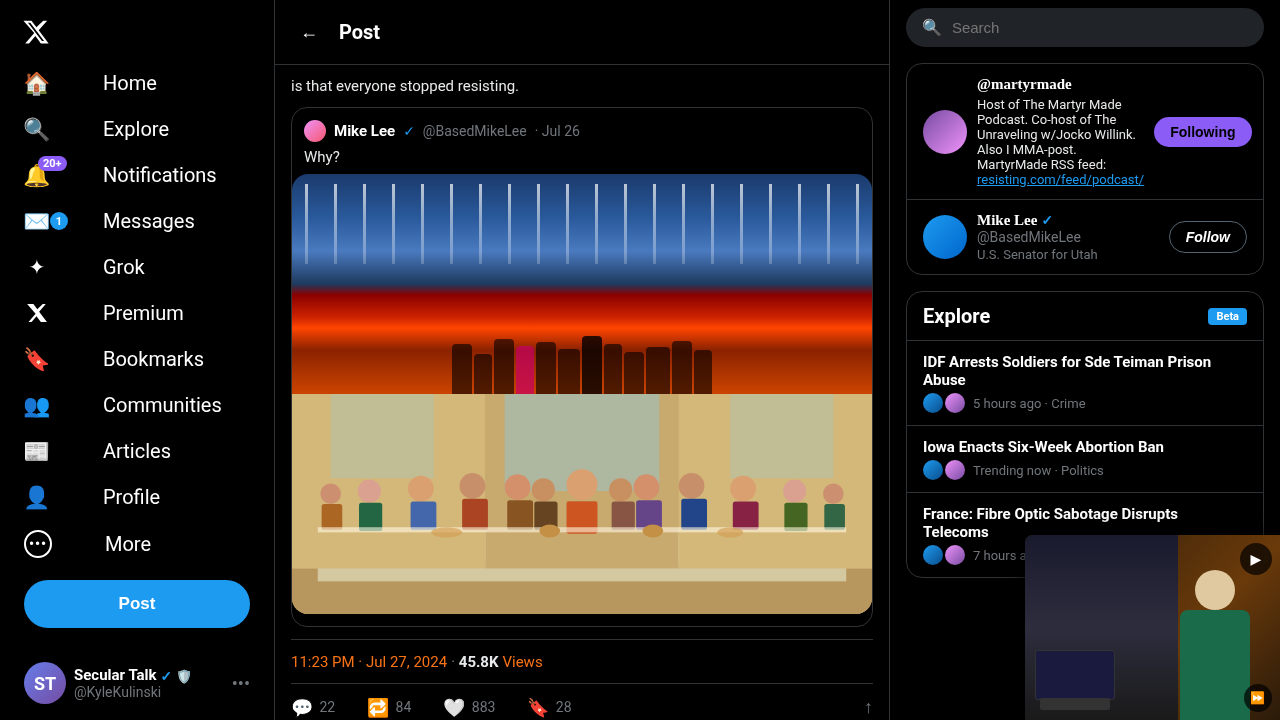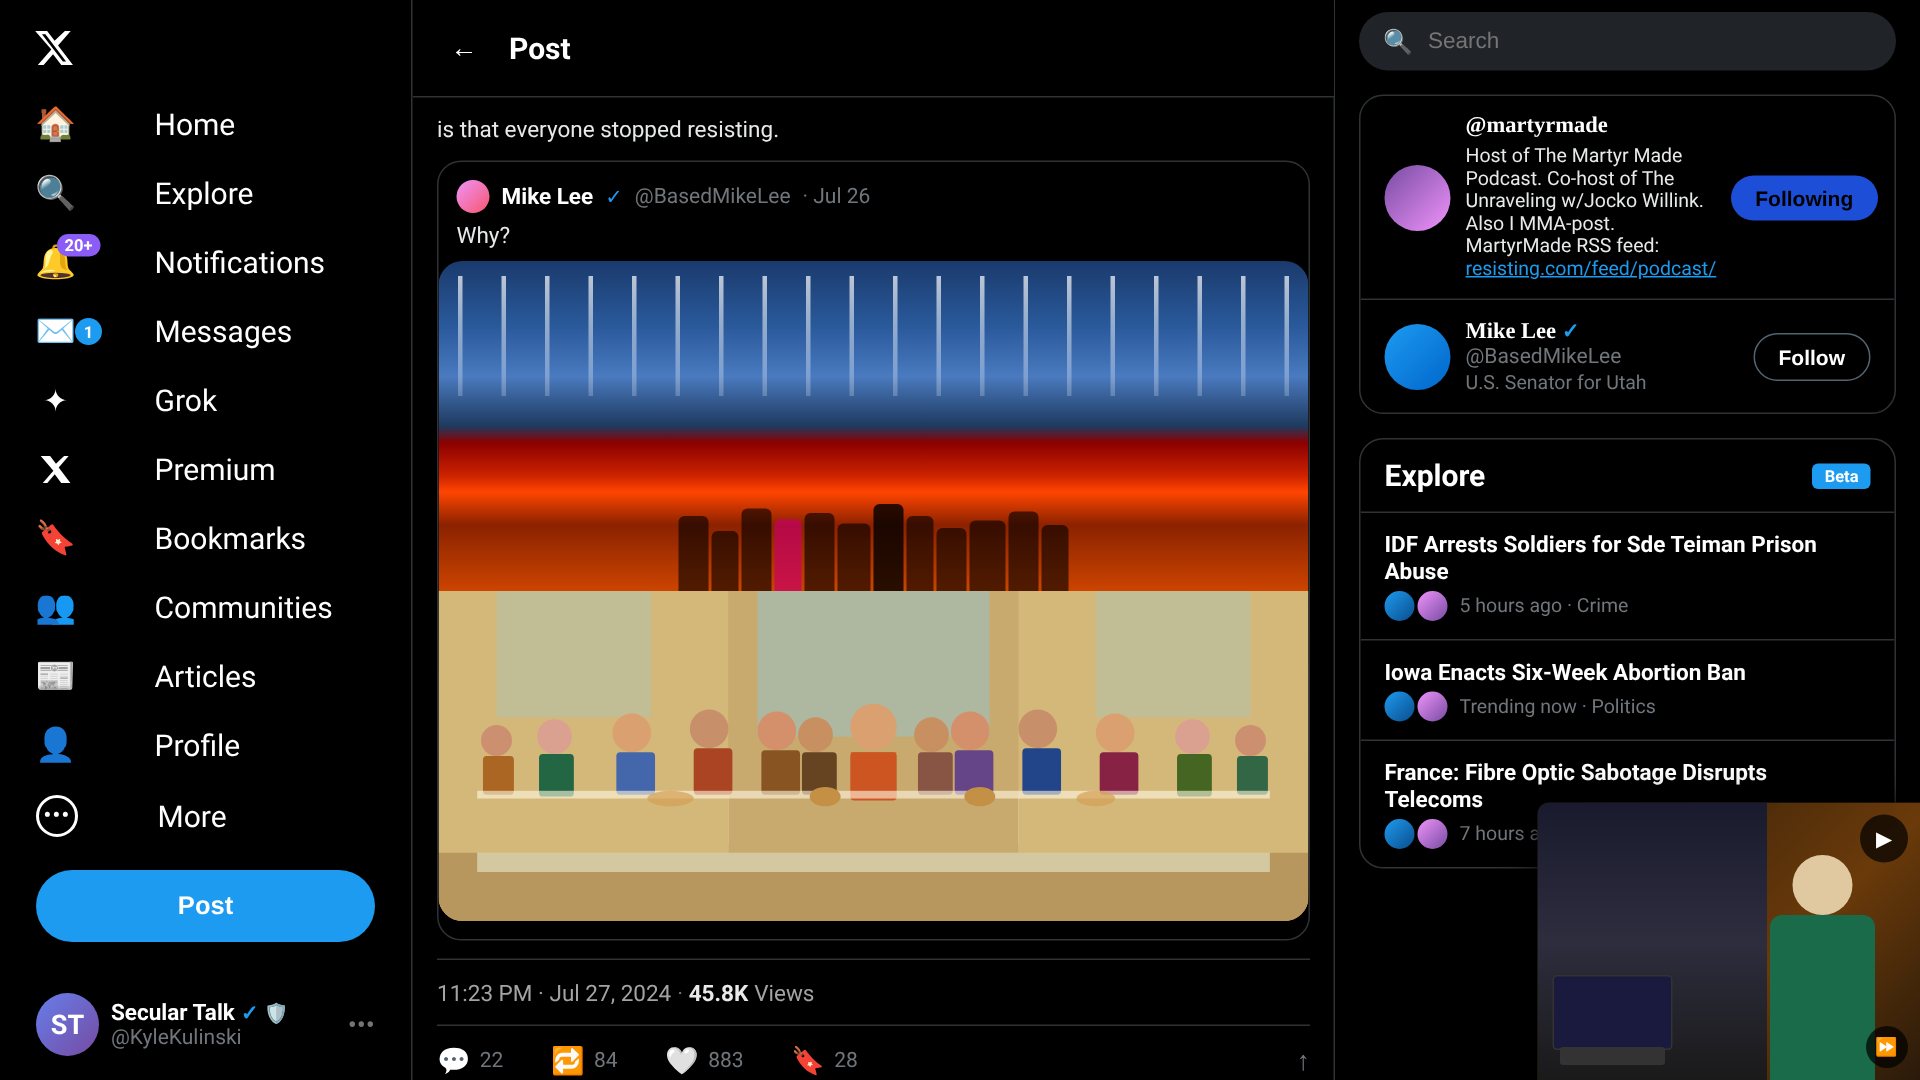--- a/index.html
+++ b/index.html
@@ -187,21 +187,21 @@
     .quoted-handle { font-size: 14px; color: #71767b; }
     .quoted-date { font-size: 14px; color: #71767b; }
     .quoted-text { padding: 0 12px 8px; font-size: 15px; color: #e7e9ea; }
 
     .tweet-meta {
       padding: 12px 0;
       border-top: 1px solid #2f3336;
       border-bottom: 1px solid #2f3336;
       margin-bottom: 4px;
     }
-    .tweet-time { font-size: 15px; color: #a3a3a3; }
+    .tweet-time { font-size: 15px; color: #f97316; }
     .tweet-views { font-size: 15px; color: #e7e9ea; font-weight: 700; }
     .tweet-actions {
       display: flex;
       align-items: center;
       gap: 32px;
       padding: 8px 0;
       border-bottom: 1px solid #2f3336;
     }
     .action-item {
       display: flex;
@@ -269,40 +269,41 @@
       font-weight: 700;
       display: flex;
       align-items: center;
       gap: 4px;
       font-family: Liberation Serif, serif;
     }
     .follow-handle { font-size: 14px; color: #71767b; }
     .follow-bio { font-size: 13px; color: #71767b; margin-top: 2px; }
     .follow-bio a { color: #1d9bf0; }
     .following-btn {
-      background: #1d4ed8;
+      background: #8b5cf6;
       color: #000;
       border: none;
       border-radius: 9999px;
       padding: 7px 16px;
       font-size: 14px;
       font-weight: 700;
       cursor: pointer;
       white-space: nowrap;
     }
     .follow-btn {
       background: #000;
       color: #fff;
       border: 1px solid #536471;
       border-radius: 9999px;
       padding: 7px 16px;
       font-size: 14px;
       font-weight: 700;
       cursor: pointer;
       white-space: nowrap;
+      font-style: italic;
     }
 
     
     .explore-section {
       border: 1px solid #2f3336;
       border-radius: 16px;
       overflow: hidden;
       margin-bottom: 16px;
     }
     .explore-header {

